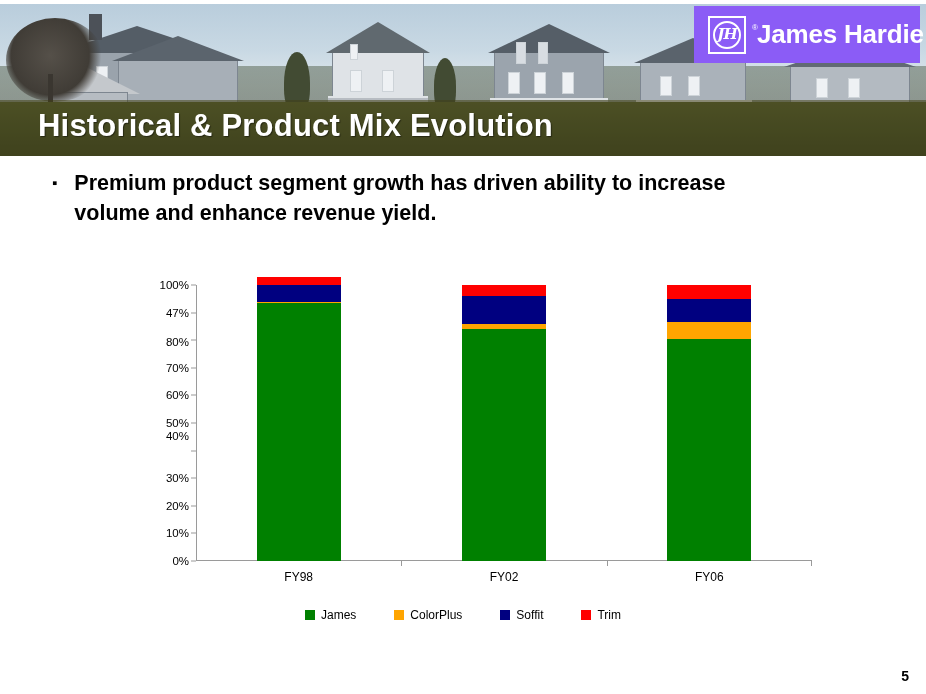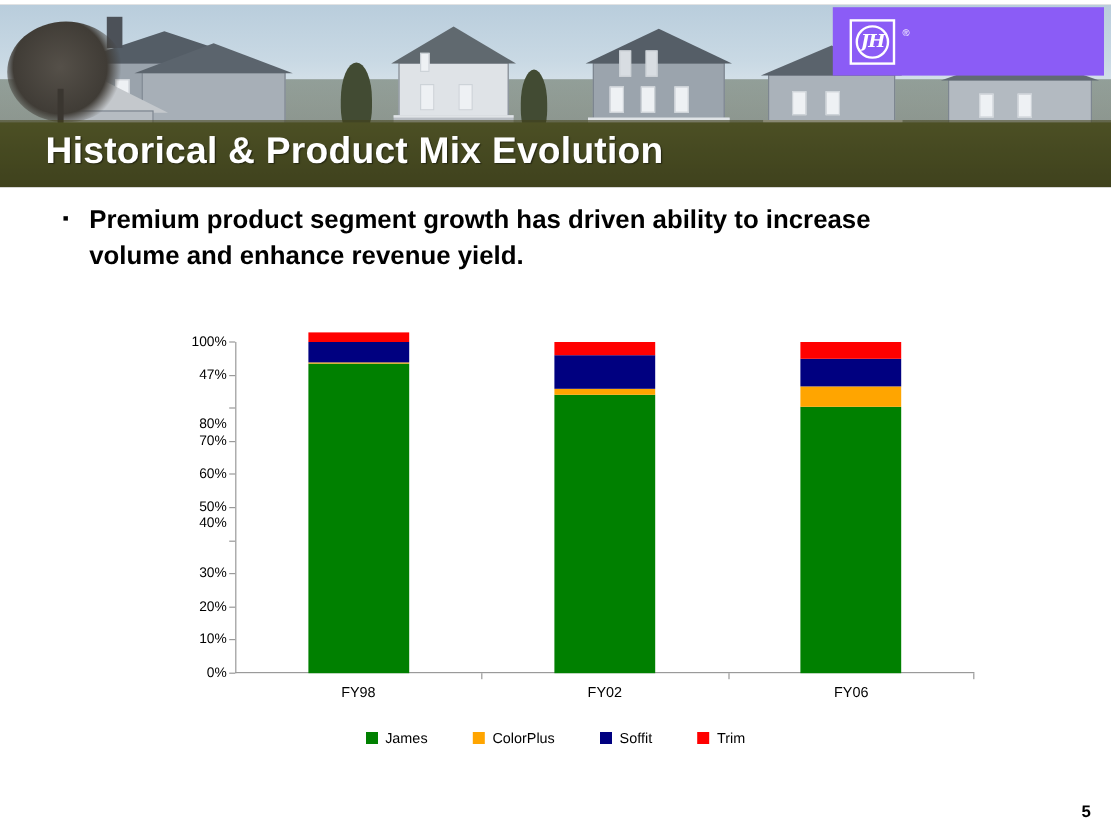--- a/index.html
+++ b/index.html
@@ -353,20 +353,21 @@
   <div id="slide-title">Historical &amp; Product Mix Evolution</div>
 </div>
 
 <div id="logo-box">
   <div id="logo-mark">
     <div class="circ">
       <span class="jh">JH</span>
     </div>
     <span id="logo-reg">®</span>
   </div>
+  <div id="logo-text">James Hardie</div>
 </div>
 
 <div id="bullet-row">
   <span id="bullet-marker">▪</span>
   <span id="bullet-text">Premium product segment growth has driven ability to increase volume and enhance revenue yield.</span>
 </div>
 
 <div id="chart-area">
   <div id="plot">
     <div id="y-axis-line"></div>
@@ -382,21 +383,21 @@
         <div class="ytick-label" style="top: 193.2px;">30%</div>
         <div class="ytick-mark" style="top: 165.6px;"></div>
         <div class="ytick-label" style="top: 151px; text-align: center;">40%</div>
         <div class="ytick-mark" style="top: 138px;"></div>
         <div class="ytick-label" style="top: 138px;">50%</div>
         <div class="ytick-mark" style="top: 110.4px;"></div>
         <div class="ytick-label" style="top: 110.4px;">60%</div>
         <div class="ytick-mark" style="top: 82.8px;"></div>
         <div class="ytick-label" style="top: 82.8px;">70%</div>
         <div class="ytick-mark" style="top: 55.2px;"></div>
-        <div class="ytick-label" style="top: 69px;">80%</div>
+        <div class="ytick-label" style="top: 57px;">80%</div>
         <div class="ytick-mark" style="top: 27.6px;"></div>
         <div class="ytick-label" style="top: 27.6px;">47%</div>
         <div class="ytick-mark" style="top: 0px;"></div>
         <div class="ytick-label" style="top: 0px;">100%</div>
       </div>
     <div id="xdivs">
         <div class="xdiv" style="left: 205.333px;"></div>
         <div class="xdiv" style="left: 410.667px;"></div>
         <div class="xdiv" style="left: 615px;"></div>
       </div>

